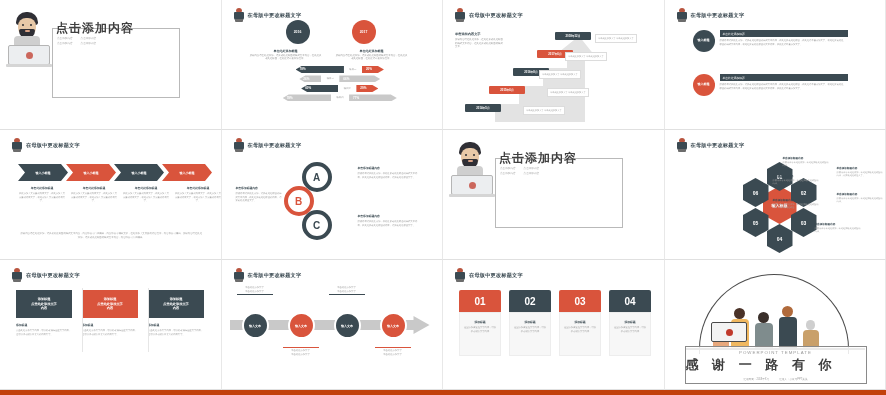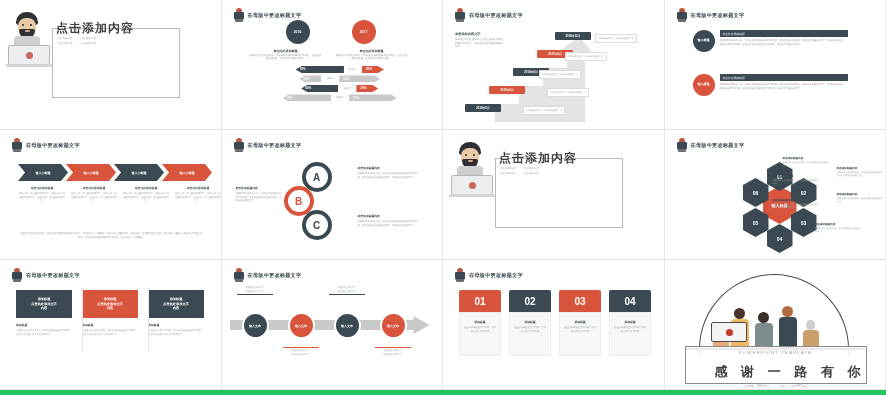--- a/index.html
+++ b/index.html
@@ -5,21 +5,21 @@
   * { box-sizing: border-box; margin: 0; padding: 0; }
   html, body {
     width: 886px; height: 395px;
     background: #f2f2f2;
     font-family: "Liberation Sans", sans-serif;
     overflow: hidden;
   }
   .gallery {
     position: relative;
     width: 886px; height: 395px;
-    background: #22c55e;
+    background: #c2410c;
     display: grid;
     grid-template-columns: repeat(4, 221.5px);
     grid-auto-rows: 130px;
     align-content: start;
     overflow: hidden;
   }
   .slide {
     position: relative;
     background: #ffffff;
     border-right: 1px solid #e8e8e8;
@@ -206,22 +206,22 @@
   .pp .h { border-radius:50%; margin:0 auto; }
   .pp .b { border-radius:4px 4px 0 0; }
   .ty-laptop { position:absolute; left:46px; top:62px; width:36px; height:20px;
       background:#f3f3f3; border:1px solid #4a4a4a; border-radius:2px; }
   .ty-laptop .dot { position:absolute; left:14px; top:6px; width:7px; height:7px;
       background:#c0392b; border-radius:50%; }
   .ty-box { position:absolute; left:20px; top:86px; width:182px; height:38px;
       border:1px solid #8a8a8a; background:rgba(255,255,255,.88); }
   .ty-en { text-align:center; font-size:4.4px; color:#9a9a9a; letter-spacing:1px;
       margin-top:3px; }
-  .ty-cn { text-align:right; font-size:13px; font-weight:bold; color:#3f3f3f;
-      letter-spacing:5px; margin-top:8px; }
+  .ty-cn { text-align:left; font-size:13px; font-weight:bold; color:#3f3f3f;
+      letter-spacing:5px; margin-top:1px; }
   .ty-meta { display:flex; justify-content:center; gap:10px; margin-top:3px; }
   .ty-meta span { font-size:2.6px; color:#9a9a9a; }
 </style>
 </head>
 <body>
 
 <div class="gallery">
 
   <div class="slide">
     <div class="slide-inner">

